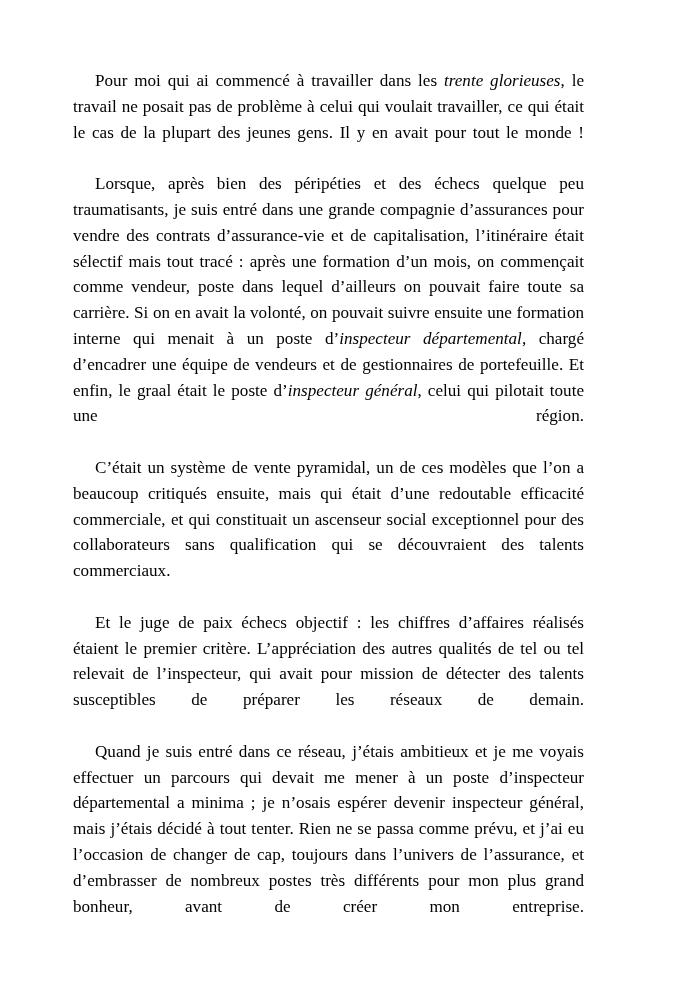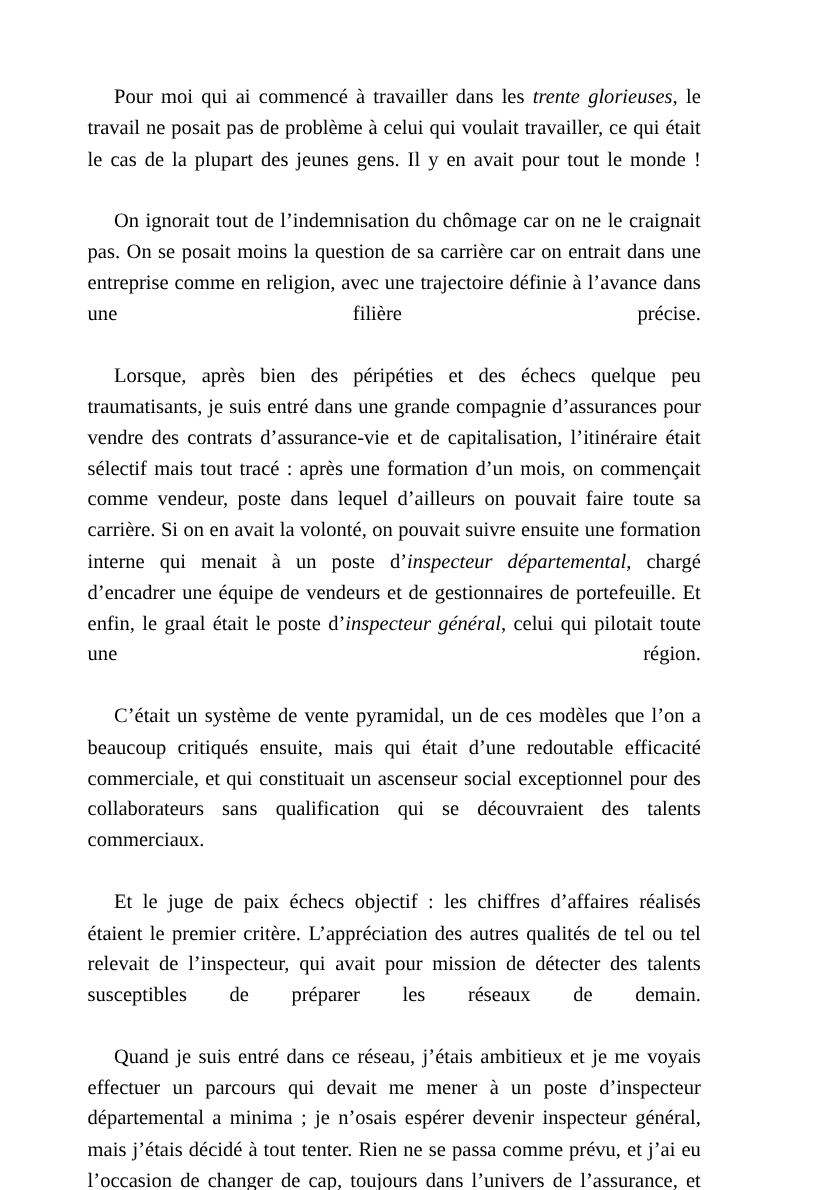--- a/index.html
+++ b/index.html
@@ -59,19 +59,18 @@
     display: inline-block;
     width: 100%;
   }
 </style>
 </head>
 <body>
 
 <div id="page">
   <div id="text-block">
       <p class="para"><span>Pour moi qui ai commencé à travailler dans les </span><em class="it">trente glorieuses</em><span>, le travail ne posait pas de problème à celui qui voulait travailler, ce qui était le cas de la plupart des jeunes gens. Il y en avait pour tout le monde !</span></p>
-      <p class="para"><span>On ignorait tout de l’indemnisation du chômage car on ne le craignait pas. On se posait moins la question de sa carrière car on entrait dans une entreprise comme en religion, avec une trajectoire définie à l’avance dans une filière précise.</span></p>
       <p class="para"><span>Lorsque, après bien des péripéties et des échecs quelque peu traumatisants, je suis entré dans une grande compagnie d’assurances pour vendre des contrats d’assurance-vie et de capitalisation, l’itinéraire était sélectif mais tout tracé : après une formation d’un mois, on commençait comme vendeur, poste dans lequel d’ailleurs on pouvait faire toute sa carrière. Si on en avait la volonté, on pouvait suivre ensuite une formation interne qui menait à un poste d’</span><em class="it">inspecteur départemental</em><span>, chargé d’encadrer une équipe de vendeurs et de gestionnaires de portefeuille. Et enfin, le graal était le poste d’</span><em class="it">inspecteur général</em><span>, celui qui pilotait toute une région.</span></p>
       <p class="para"><span>C’était un système de vente pyramidal, un de ces modèles que l’on a beaucoup critiqués ensuite, mais qui était d’une redoutable efficacité commerciale, et qui constituait un ascenseur social exceptionnel pour des collaborateurs sans qualification qui se découvraient des talents commerciaux.</span></p>
       <p class="para"><span>Et le juge de paix échecs objectif : les chiffres d’affaires réalisés étaient le premier critère. L’appréciation des autres qualités de tel ou tel relevait de l’inspecteur, qui avait pour mission de détecter des talents susceptibles de préparer les réseaux de demain.</span></p>
       <p class="para"><span>Quand je suis entré dans ce réseau, j’étais ambitieux et je me voyais effectuer un parcours qui devait me mener à un poste d’inspecteur départemental a minima ; je n’osais espérer devenir inspecteur général, mais j’étais décidé à tout tenter. Rien ne se passa comme prévu, et j’ai eu l’occasion de changer de cap, toujours dans l’univers de l’assurance, et d’embrasser de nombreux postes très différents pour mon plus grand bonheur, avant de créer mon entreprise.</span></p>
     </div>
 </div>
 
 </body></html>

